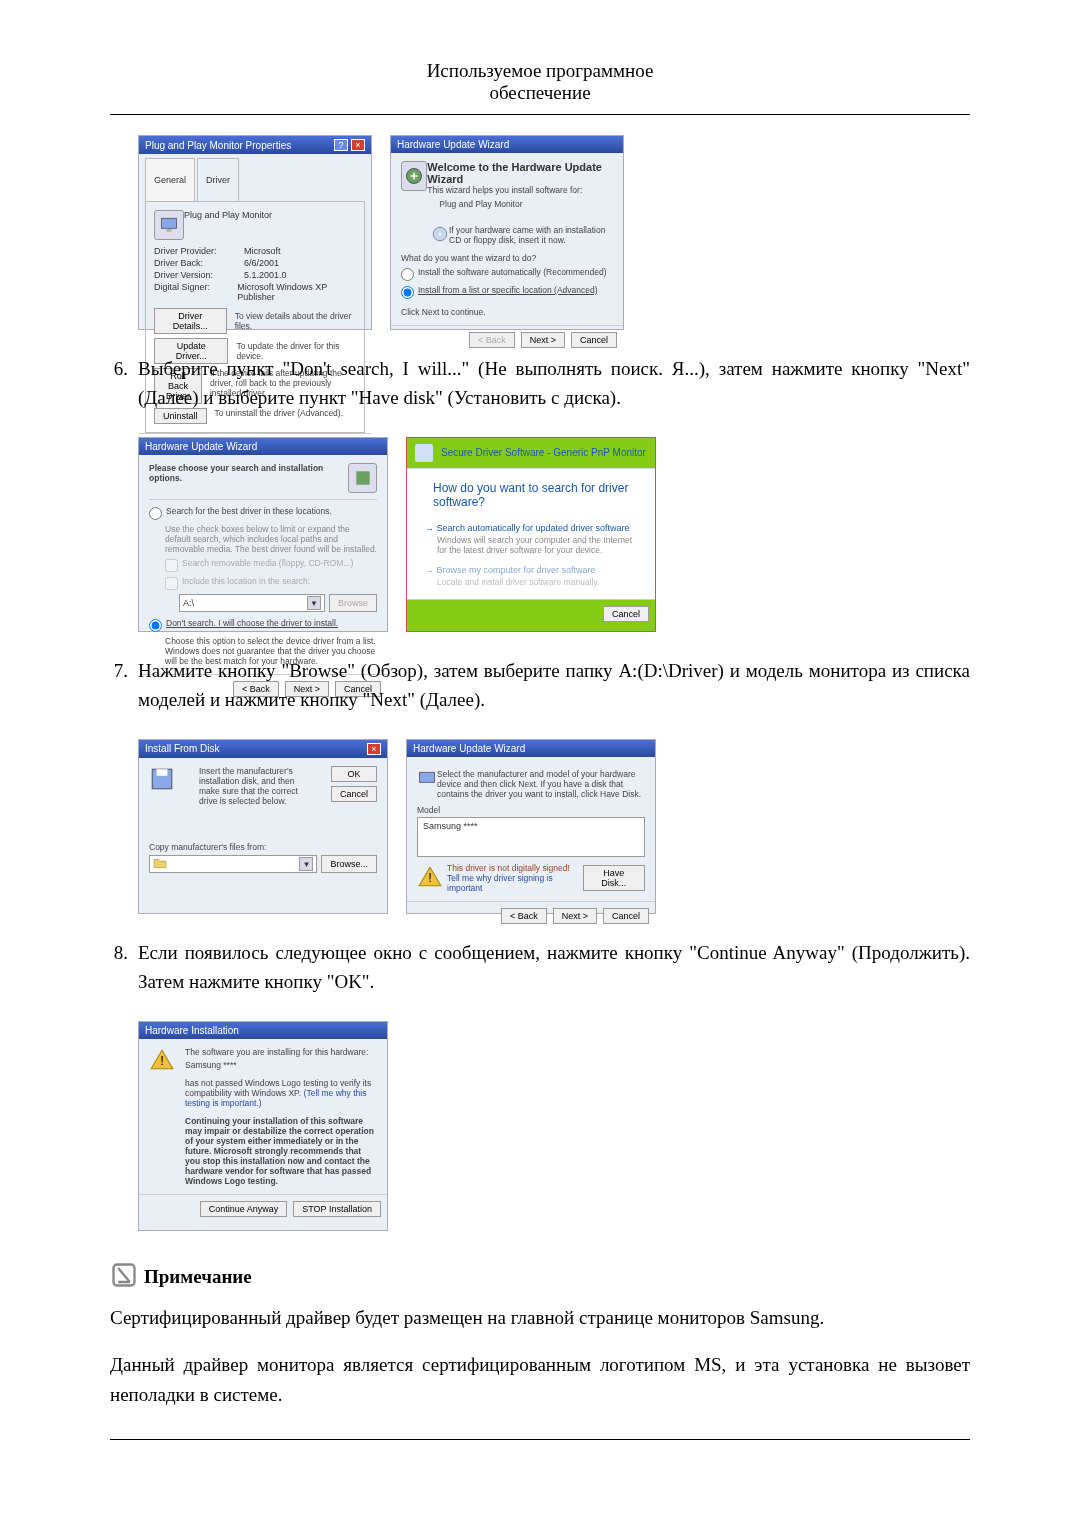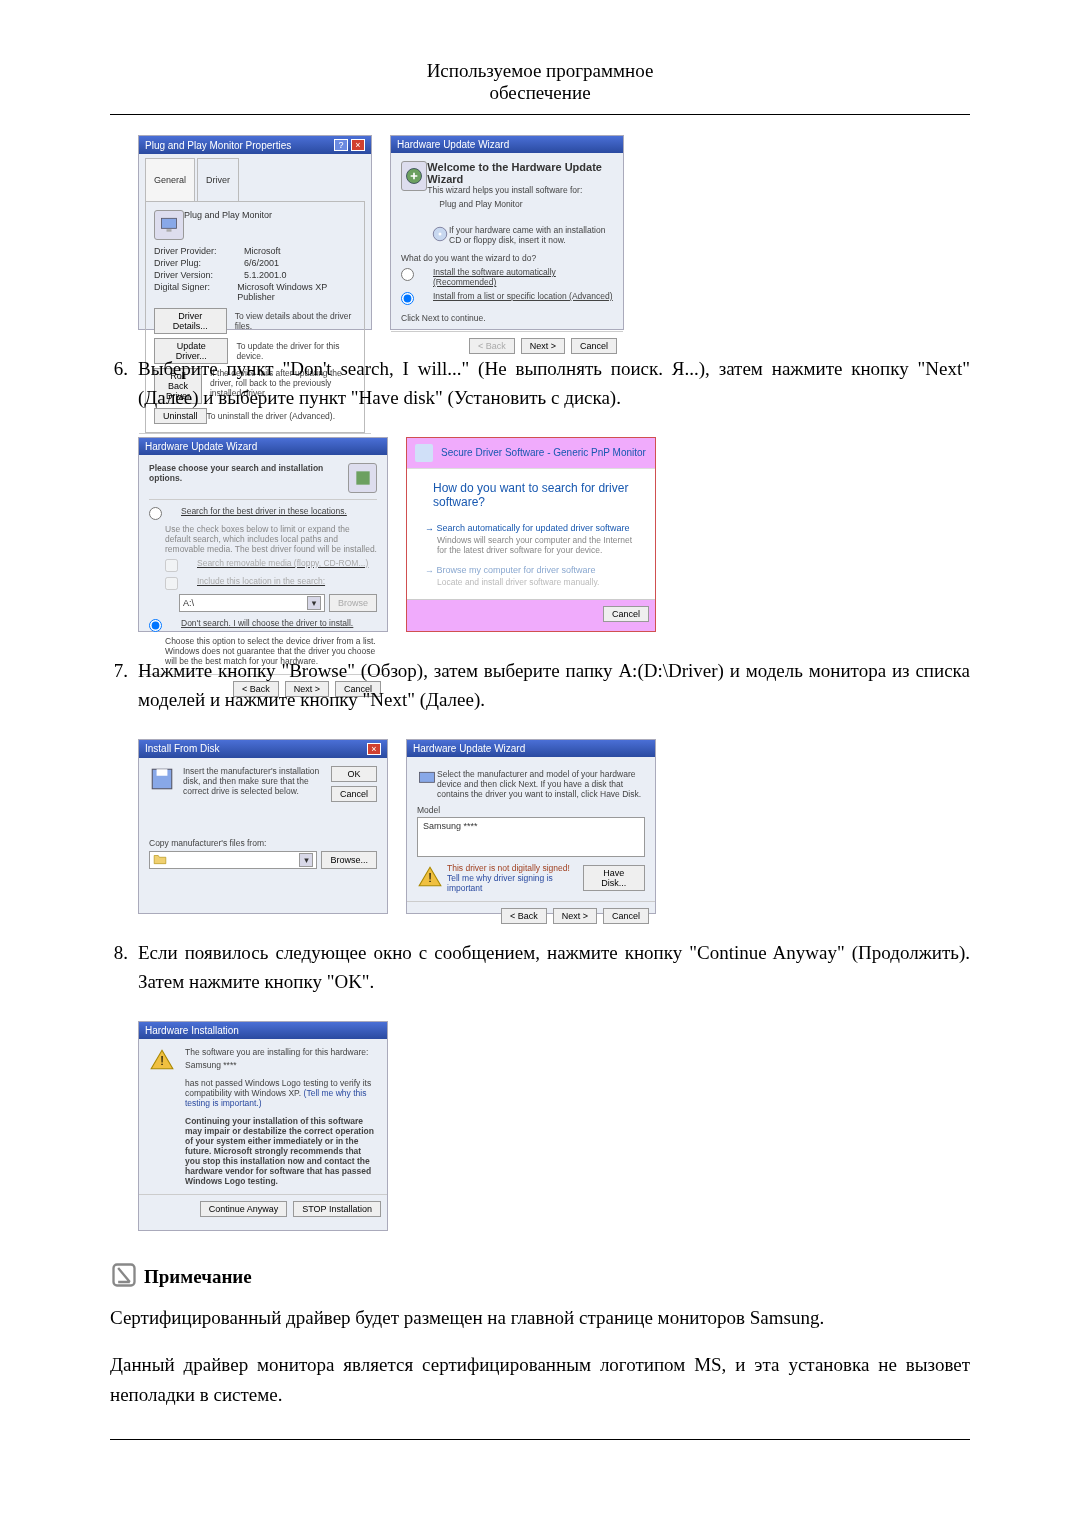--- a/index.html
+++ b/index.html
@@ -33,36 +33,36 @@
     .titlebar .winctl span { width:14px; height:12px; background:#6a8ae0; border:1px solid #fff; display:inline-block; text-align:center; line-height:10px; font-size:9px; }
     .titlebar .winctl span.close { background:#d04030; }
     .body1 { padding: 8px 10px; }
     .header-msg { display:flex; align-items:flex-start; }
     .icon-box { width:30px; height:30px; border:1px solid #999; background: #dde; display:flex; align-items:center; justify-content:center; border-radius:3px; }
     .icon-box svg { width:20px; height:20px; }
     .btn { background:#efefef; border:1px solid #999; padding:2px 8px; font-size:9px; font-family:Tahoma,Arial,sans-serif; cursor:pointer; }
     .btn-row-bottom { border-top:1px solid #ccc; padding:6px; text-align:right; display:flex; gap:6px; justify-content:flex-end; }
     .smalltxt { font-size:8.5px; color:#444; }
     .link { color:#2a4aa0; text-decoration:none; }
-    .radio-row { display:flex; align-items:flex-start; gap:19px; margin:4px 0;text-decoration:underline; }
+    .radio-row { display:flex; align-items:flex-start; gap:4px; margin:4px 0; }
     .radio-row input { margin-top:1px; }
     .tabs { display:flex; gap:2px; padding:4px 6px 0; }
     .tab { border:1px solid #bbb; border-bottom:none; padding:16px 8px; background:#f5f5f5; font-size:9px; }
     .tab.active { background:#eaeef5; }
     .innerpanel { margin:0 6px; border:1px solid #bbb; padding:8px; min-height:130px; }
     .label-pair { display:flex; gap:10px; margin:2px 0; font-size:9px; }
     .label-pair .l { width:80px; }
     .warn-icon svg { width:26px; height:26px; }
     .note-row { display:flex; align-items:center; gap:6px; margin:30px 0 10px; }
     .note-row svg { width:28px; height:28px; }
     .note-row .note-label { font-weight:bold; font-size:19px; }
     .body-para { font-size:19px; line-height:1.55; text-align: justify; margin: 8px 0 18px; }
     .page-footer { border-top:1px solid #000; margin: 30px 110px 0; }
     .fig4 .titlebar, .fig4 .body1 { background:#fff }
-    .fig4 { background:#f0abfc; }
+    .fig4 { background:#84cc16; }
     .fig4 .hdr { display:flex; gap:8px; align-items:center; color:#1858b0; font-size:10px; padding:6px 8px; border-bottom:1px solid #ddd; }
     .fig4 .hdr .ico { width:18px;height:18px;background:#d0e0f8;border-radius:2px; }
     .sep { height:1px; background:#ccc; margin:6px 0; }
     .dropdown-fake { border:1px solid #999; background:#fff; height:18px; display:flex; align-items:center; justify-content:space-between; padding:0 3px; font-size:9px; }
     .dropdown-fake .arrow { width:14px; height:14px; background:#d8d8e8; border:1px solid #999; text-align:center; line-height:12px; }
     .listbox { border:1px solid #999; background:#fff; height:40px; padding:3px 5px; font-size:9px; }
   </style>
 </head>
 <body>
 
@@ -95,21 +95,21 @@
                 <rect x="9" y="17" width="6" height="3" fill="#aaa"></rect>
               </svg>
           </div>
           <span>Plug and Play Monitor</span>
         </div>
         <div class="label-pair">
             <span class="l">Driver Provider:</span>
             <span>Microsoft</span>
           </div>
         <div class="label-pair">
-            <span class="l">Driver Plug:</span>
+            <span class="l">Driver Back:</span>
             <span>6/6/2001</span>
           </div>
         <div class="label-pair">
             <span class="l">Driver Version:</span>
             <span>5.1.2001.0</span>
           </div>
         <div class="label-pair">
             <span class="l">Digital Signer:</span>
             <span>Microsoft Windows XP Publisher</span>
           </div>
@@ -118,21 +118,21 @@
           <span class="smalltxt">To view details about the driver files.</span>
         </div>
         <div style="display:flex; gap:8px; margin-top:4px; align-items:center">
           <button class="btn">Update Driver...</button>
           <span class="smalltxt">To update the driver for this device.</span>
         </div>
         <div style="display:flex; gap:8px; margin-top:4px; align-items:flex-start">
           <button class="btn">Roll Back Driver</button>
           <span class="smalltxt">If the device fails after updating the driver, roll back to the previously installed driver.</span>
         </div>
-        <div style="display:flex; gap:0; margin-top:4px; align-items:center">
+        <div style="display:flex; gap:8px; margin-top:4px; align-items:flex-start">
           <button class="btn">Uninstall</button>
           <span class="smalltxt">To uninstall the driver (Advanced).</span>
         </div>
       </div>
       <div class="btn-row-bottom">
         <button class="btn">OK</button>
         <button class="btn">Cancel</button>
       </div>
     </div>
 
@@ -261,21 +261,21 @@
   </div>
 
   <div class="figrow">
     <div class="fig fig5">
       <div class="titlebar">
         <span>Install From Disk</span>
         <span class="winctl">
             <span class="close">×</span>
           </span>
       </div>
-      <div class="body1" style="display:flex;gap:8px">
+      <div class="body1" style="display:flex;gap:24px">
         <div>
           <svg width="26" height="26" viewBox="0 0 24 24">
               <rect x="3" y="3" width="18" height="18" fill="#88a8e8" stroke="#556"></rect>
               <rect x="7" y="3" width="10" height="6" fill="#fff"></rect>
             </svg>
         </div>
         <div style="flex:1" class="smalltxt">Insert the manufacturer's installation disk, and then make sure that the correct drive is selected below.</div>
         <div style="display:flex;flex-direction:column;gap:4px">
           <button class="btn">OK</button>
           <button class="btn">Cancel</button>

